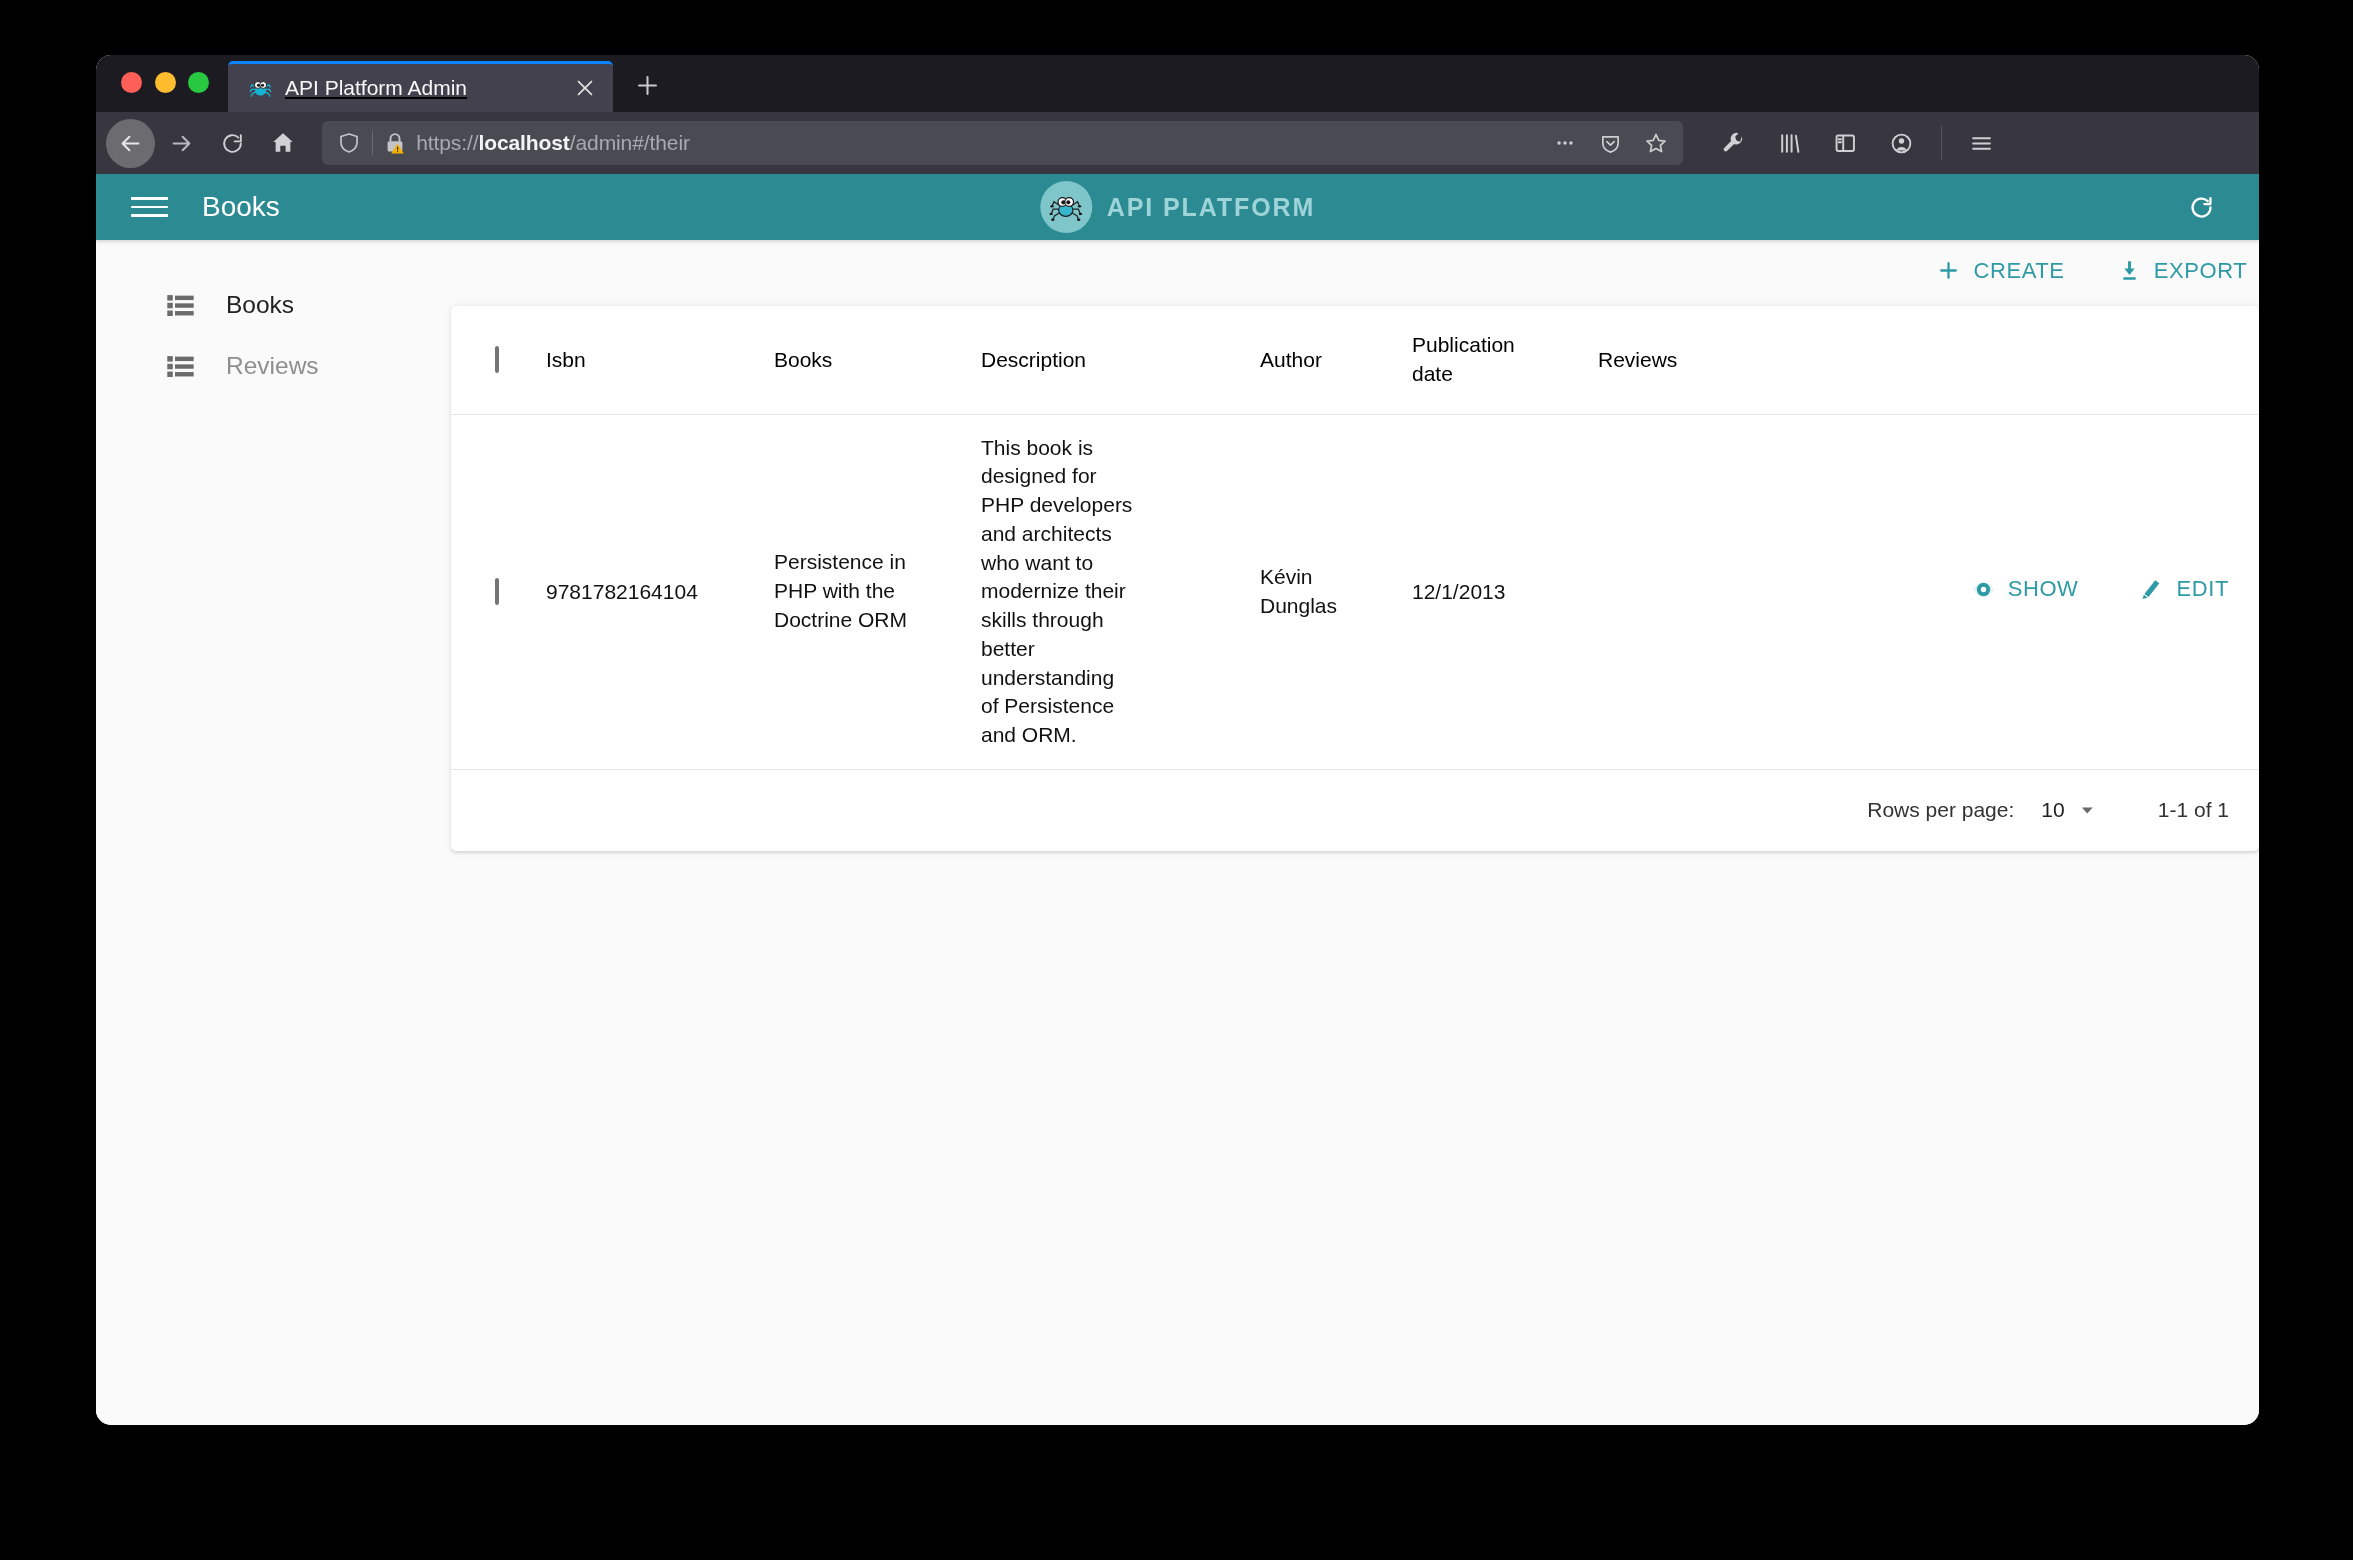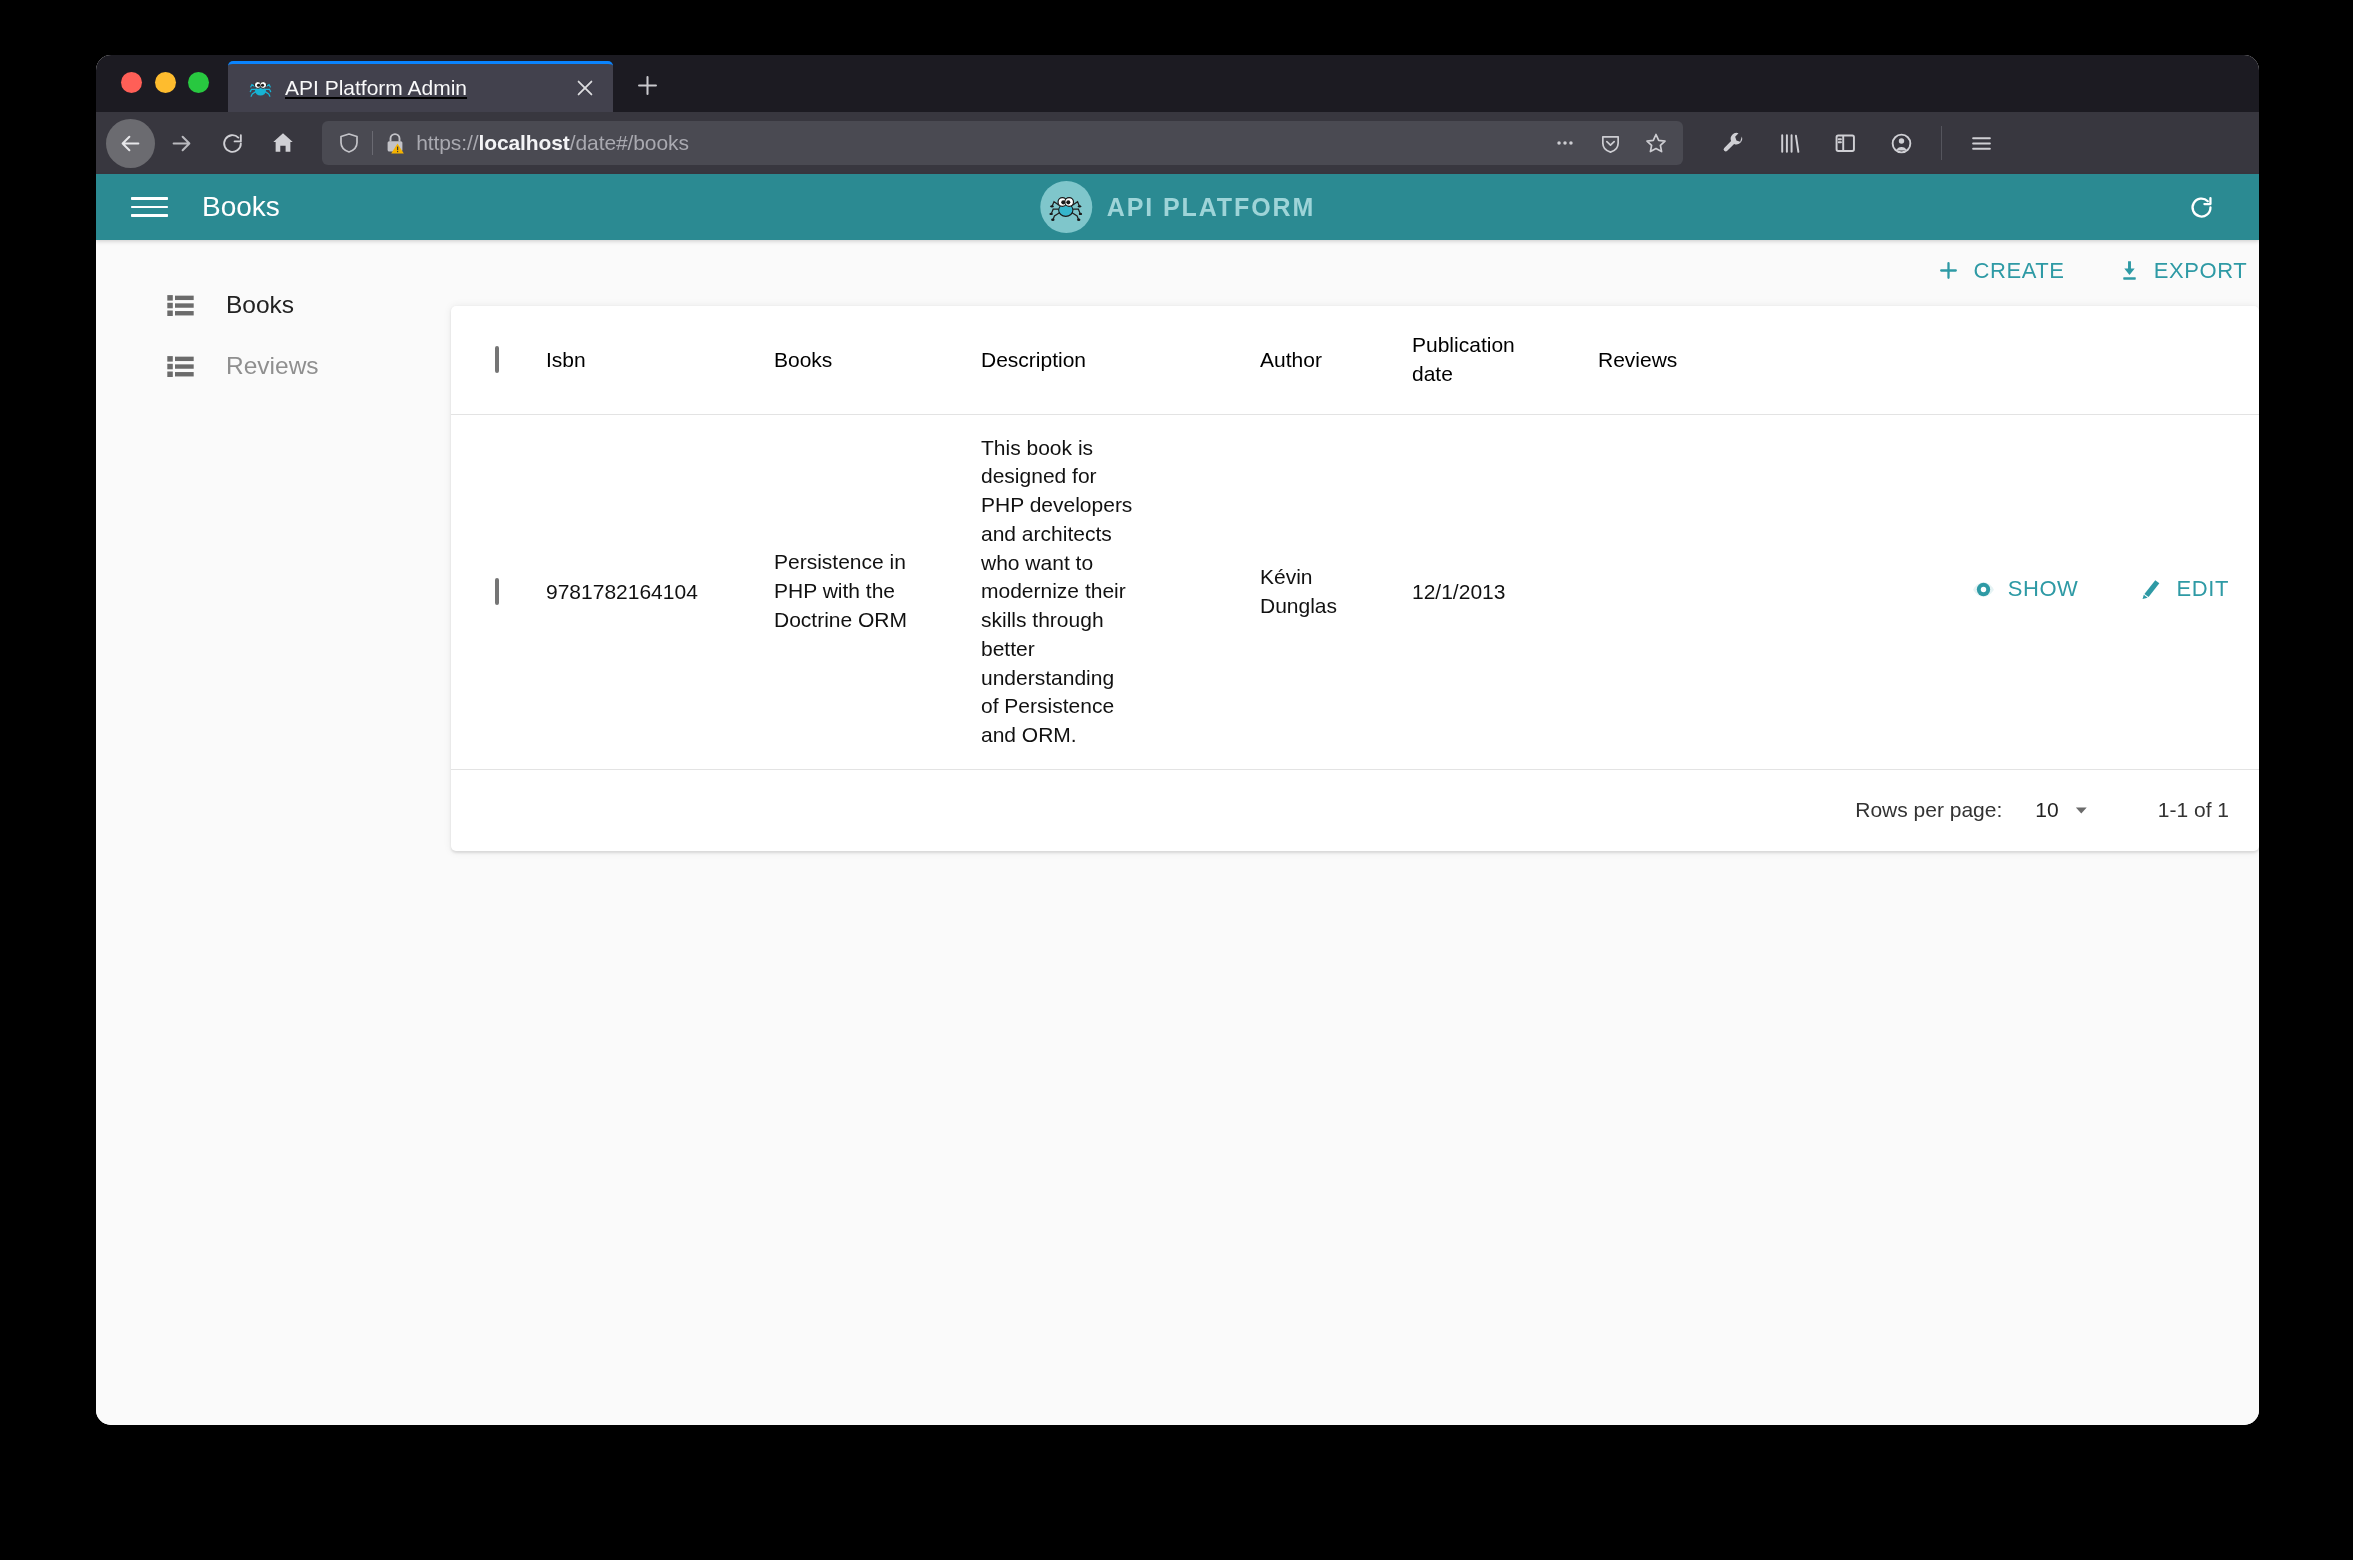--- a/index.html
+++ b/index.html
@@ -251,21 +251,21 @@
 
   .row-actions { display: inline-flex; align-items: center; gap: 61px; justify-content: flex-start; }
   .row-action {
     display: inline-flex; align-items: center; gap: 12px;
     color: #2e9aa5; font-size: 22px; letter-spacing: 0.6px; font-weight: 500;
   }
   .row-action-icon { width: 25px; height: 25px; flex: 0 0 auto; }
 
   #table-footer {
     display: flex; align-items: center; justify-content: flex-end;
-    gap: 11px;
+    gap: 5px;
     height: 81px;
     padding-right: 30px;
     font-size: 21px;
     color: #333333;
   }
   #rows-per-page-label { margin-right: 22px; }
   #rows-per-page-select { display: inline-flex; align-items: center; gap: 13.5px; margin-right: 56px; }
   #rows-per-page-value { color: #222; }
   #page-range { color: #333; }
 
@@ -348,21 +348,21 @@
       <span class="url-divider"></span>
       <span id="url-lock-warning-icon">
         <svg viewBox="0 0 24 24" width="24" height="24">
           <path d="M7.5 10.5 V7.6 a4.5 4.5 0 0 1 9 0 V10.5" fill="none" stroke="#c3c3c8" stroke-width="1.9"></path>
           <rect x="4.6" y="10.2" width="14.8" height="10.4" rx="1.6" fill="#c3c3c8"></rect>
           <path d="M14.5 12.5 L20.8 22.5 H8.2 Z" fill="#f5b300"></path>
           <rect x="14" y="15.6" width="1.2" height="3.6" fill="#3a3a3a"></rect>
           <rect x="14" y="20" width="1.2" height="1.2" fill="#3a3a3a"></rect>
         </svg>
       </span>
-      <span id="url-text"><span class="scheme">https://</span><span class="host">localhost</span><span class="path">/date#/books</span></span>
+      <span id="url-text"><span class="scheme">https://</span><span class="host">localhost</span><span class="path">/admin#/their</span></span>
       <span class="url-right-btn">
         <svg viewBox="0 0 24 24" width="22" height="22" fill="#cdcdd2">
           <circle cx="5.5" cy="12" r="1.9"></circle>
             <circle cx="12" cy="12" r="1.9"></circle>
             <circle cx="18.5" cy="12" r="1.9"></circle>
         </svg>
       </span>
       <span class="url-right-btn">
         <svg viewBox="0 0 24 24" width="23" height="23" fill="none" stroke="#cdcdd2" stroke-width="1.8" stroke-linejoin="round">
           <path d="M4 5 h16 v6.5 c0 5 -3.6 8.2 -8 9.5 c-4.4 -1.3 -8 -4.5 -8 -9.5 Z"></path>

